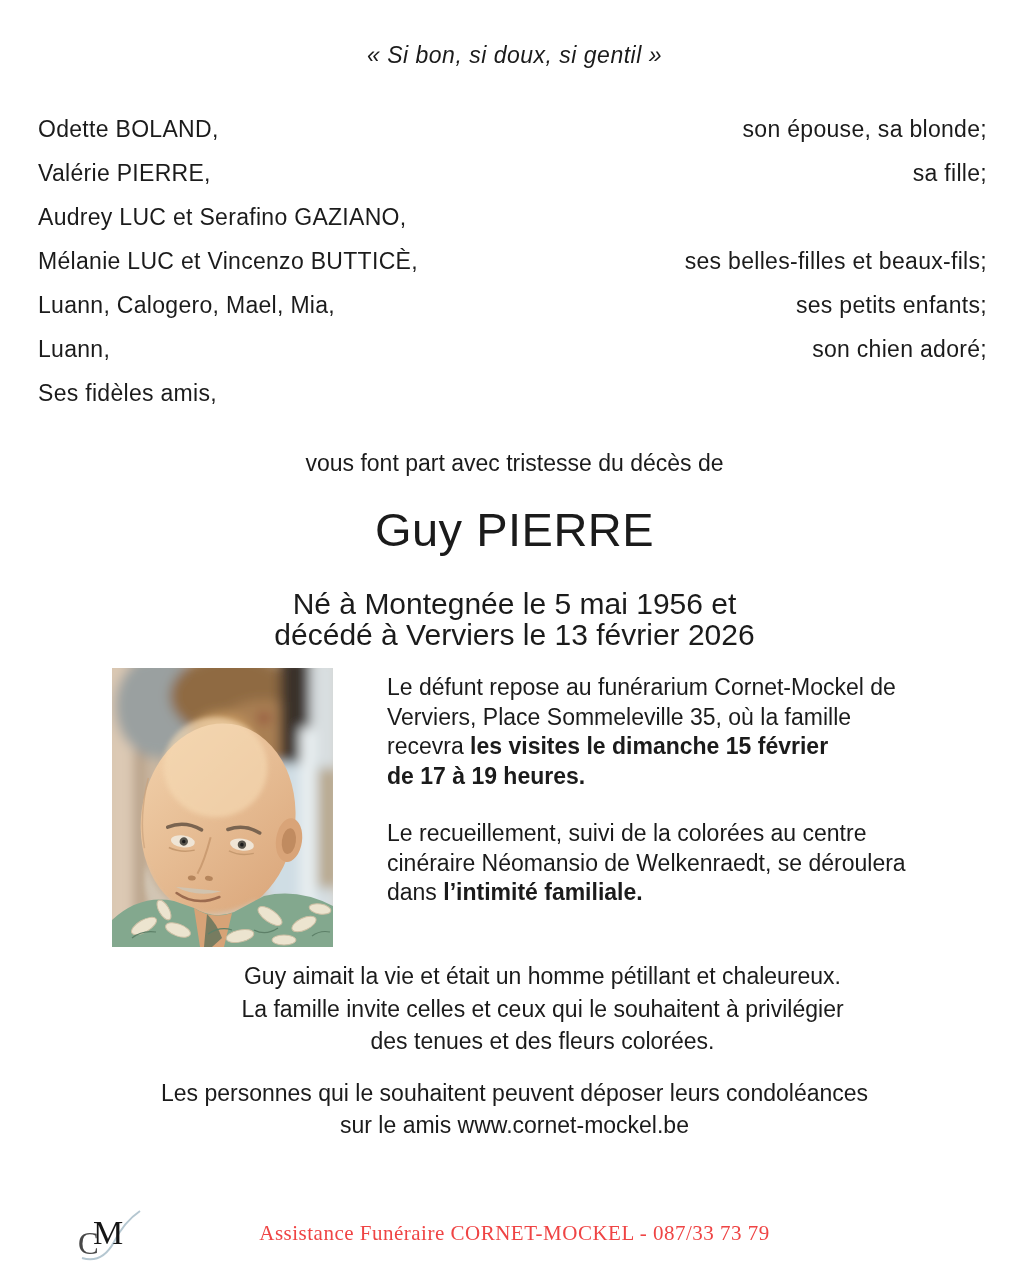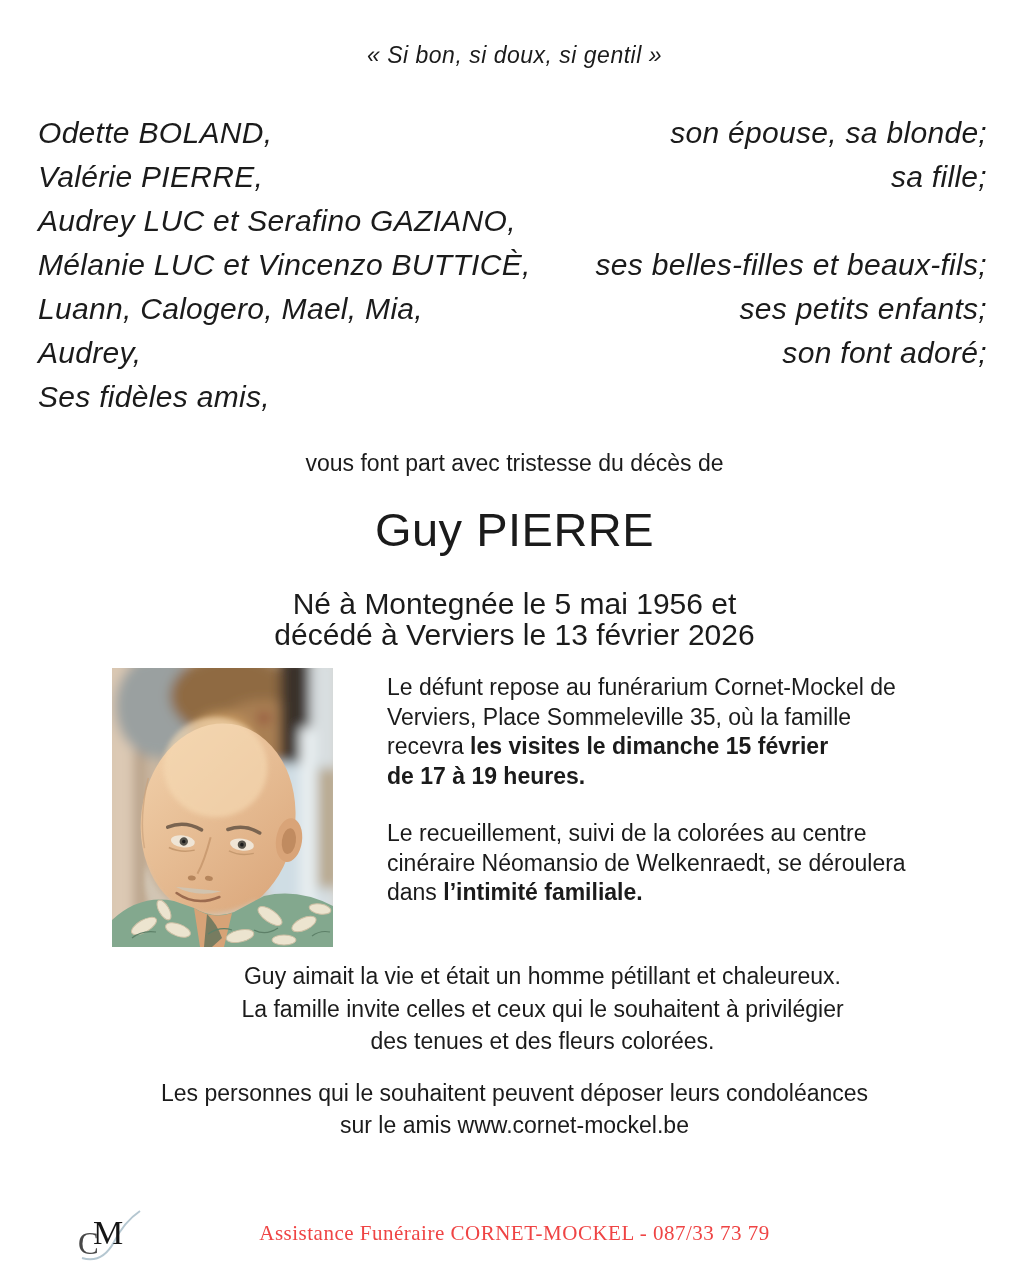--- a/index.html
+++ b/index.html
@@ -13,21 +13,21 @@
     margin:0 auto;
   }
   .quote {
     position:absolute; top:42px; left:0; right:0;
     text-align:center; font-style:italic;
     font-size:23px; letter-spacing:0.5px;
   }
   .family { position:absolute; top:116px; left:38px; right:42px; }
   .family-row {
     display:flex; justify-content:space-between; align-items:flex-start;
-    height:44px; font-size:30px; letter-spacing:0.3px;font-style:italic;
+    height:44px; font-size:23px; letter-spacing:0.3px;
   }
   .intro {
     position:absolute; top:450px; left:0; right:0;
     text-align:center; font-size:23px;
   }
   .deceased-name {
     position:absolute; top:502px; left:0; right:0; margin:0;
     text-align:center; font-size:47px; font-weight:normal; letter-spacing:0.5px;
   }
   .dates {
@@ -83,22 +83,22 @@
     </div>
     <div class="family-row">
       <span>Mélanie LUC et Vincenzo BUTTICÈ,</span>
       <span>ses belles-filles et beaux-fils;</span>
     </div>
     <div class="family-row">
       <span>Luann, Calogero, Mael, Mia,</span>
       <span>ses petits enfants;</span>
     </div>
     <div class="family-row">
-      <span>Audrey,</span>
-      <span>son font adoré;</span>
+      <span>Luann,</span>
+      <span>son chien adoré;</span>
     </div>
     <div class="family-row">
       <span>Ses fidèles amis,</span>
       <span></span>
     </div>
   </div>
 
   <div class="intro">vous font part avec tristesse du décès de</div>
 
   <h1 class="deceased-name">Guy PIERRE</h1>

